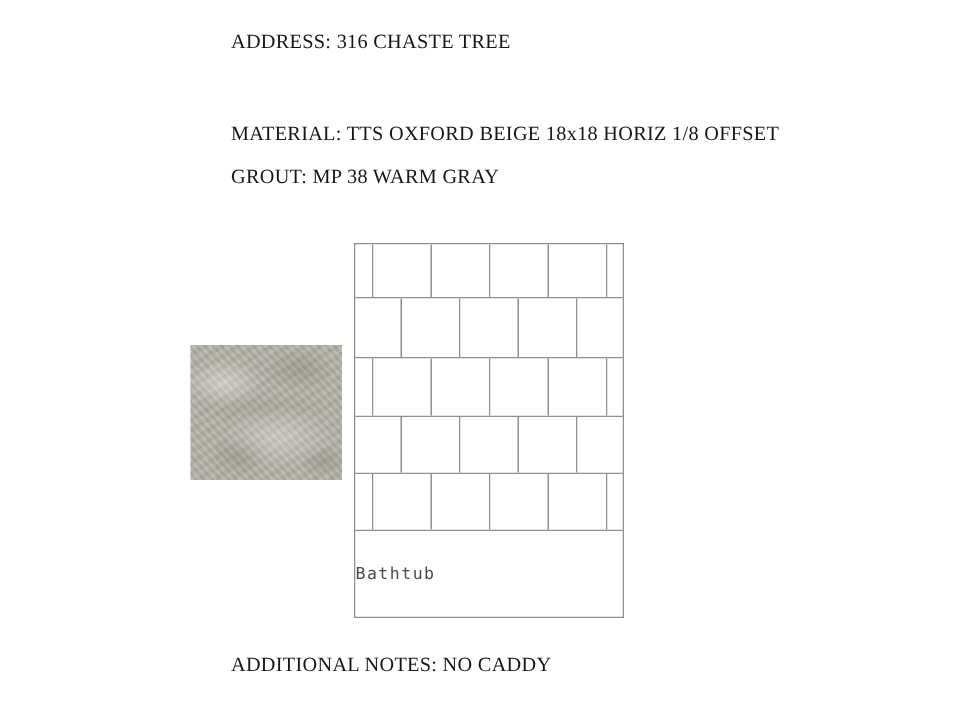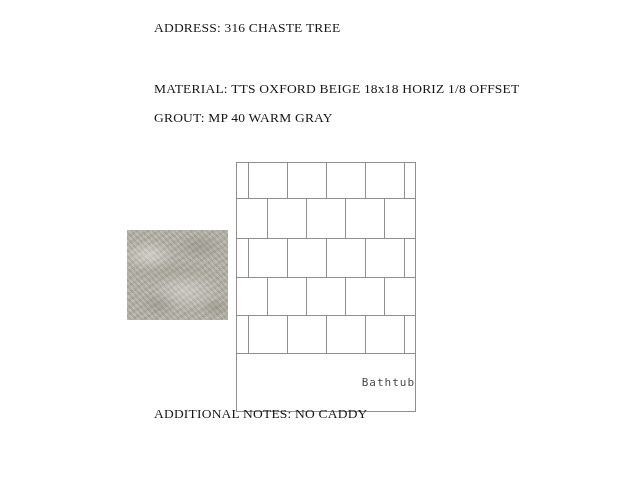--- a/index.html
+++ b/index.html
@@ -22,21 +22,21 @@
     color: #161616;
     font-size: 13.5px;
     letter-spacing: 0.2px;
     white-space: nowrap;
     font-weight: 500;
   }
   #address-label  { left: 154px; top: 20px; }
   #room-label     { left: 360px; top: 40px; }
   #material-label { left: 154px; top: 81px; }
   #grout-label    { left: 154px; top: 110px; }
-  #notes-label    { left: 154px; top: 406px; }
+  #notes-label    { left: 154px; top: 435px; }
 
   
   .swatch {
     position: absolute;
     left: 127px;
     top: 230px;
     width: 101px;
     height: 90px;
     background-color: var(--swatch-color, #b1afa4);
     background-image:
@@ -77,41 +77,41 @@
     height: 100%;
   }
   .tile-cell.last {
     border-right: none;
     flex: 1 1 auto;
   }
   .bathtub {
     flex: 1 1 auto;
     display: flex;
     align-items: center;
-    justify-content: flex-end;
+    justify-content: flex-start;
     background: #ffffff;
   }
   .bathtub-label {
     font-family: "DejaVu Sans Mono", monospace;
     font-size: 11px;
     letter-spacing: 1px;
     color: #4a4a4a;
   }
 </style>
 </head>
 <body>
 
 <div class="sheet">
 
   <div class="spec-text" id="address-label">ADDRESS: 316 CHASTE TREE</div>
 
 
   <div class="spec-text" id="material-label">MATERIAL: TTS OXFORD BEIGE 18x18 HORIZ 1/8 OFFSET</div>
 
-  <div class="spec-text" id="grout-label">GROUT: MP 40 WARM GRAY</div>
+  <div class="spec-text" id="grout-label">GROUT: MP 38 WARM GRAY</div>
 
   <div class="swatch"></div>
 
   <div class="diagram">
 
     <div class="tile-row" style="height: 36px;">
         <div class="tile-cell" style="width: 12px; flex: 0 0 12px;"></div>
         <div class="tile-cell" style="width: 39px; flex: 0 0 39px;"></div>
         <div class="tile-cell" style="width: 39px; flex: 0 0 39px;"></div>
         <div class="tile-cell" style="width: 39px; flex: 0 0 39px;"></div>

